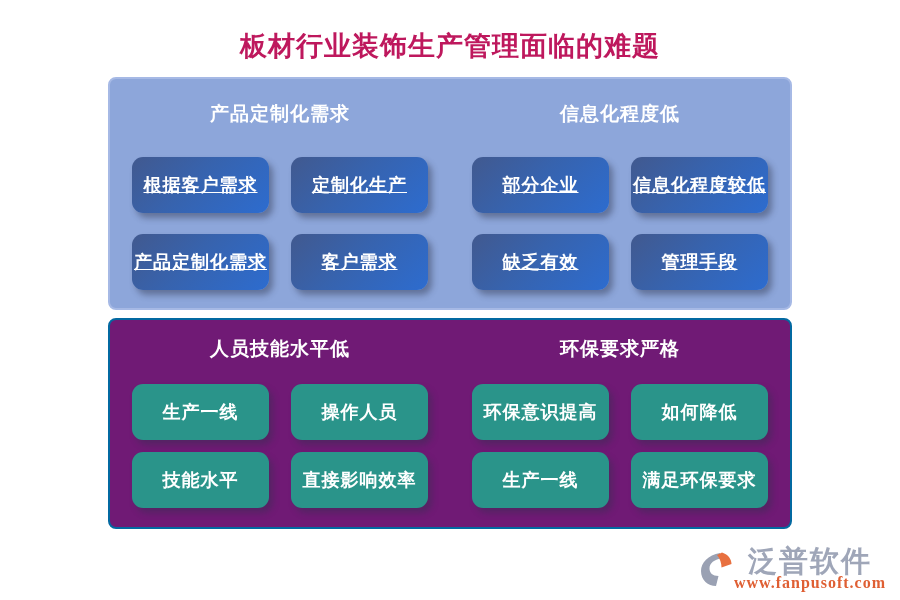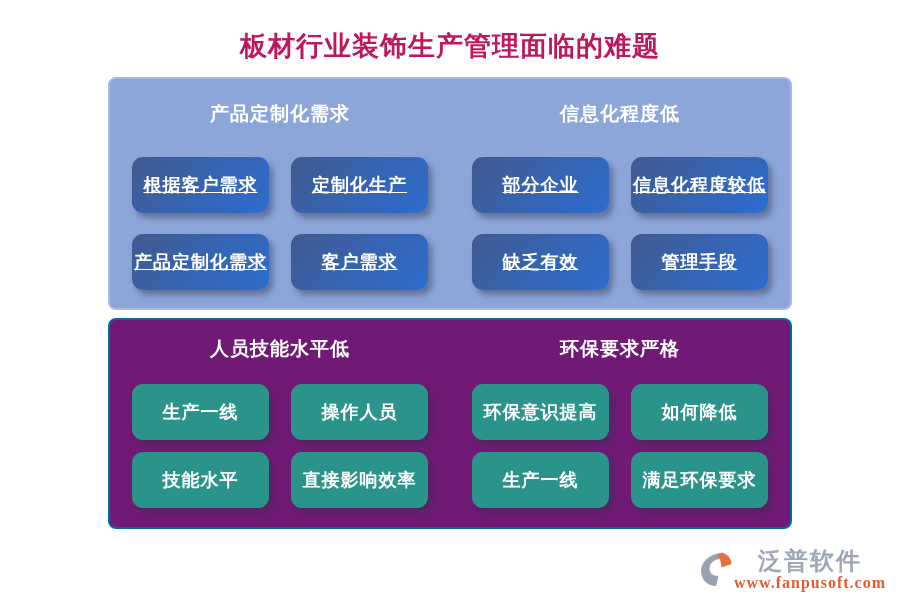--- a/index.html
+++ b/index.html
@@ -84,21 +84,21 @@
   .brand{
     position:absolute;
     right:14px;
     top:548px;
     display:flex;
     align-items:flex-start;
   }
   .brand-icon{width:36px;height:40px;margin-top:2px;}
   .brand-text{display:flex;flex-direction:column;align-items:center;}
   .brand-name{
-    font-size:24px;
+    font-size:29px;
     font-weight:bold;
     color:#9fa6b8;
     letter-spacing:2px;
     line-height:26px;
   }
   .brand-url{
     font-size:16px;
     font-weight:bold;
     color:#df5f33;
     font-family:"Liberation Serif","DejaVu Serif",serif;

